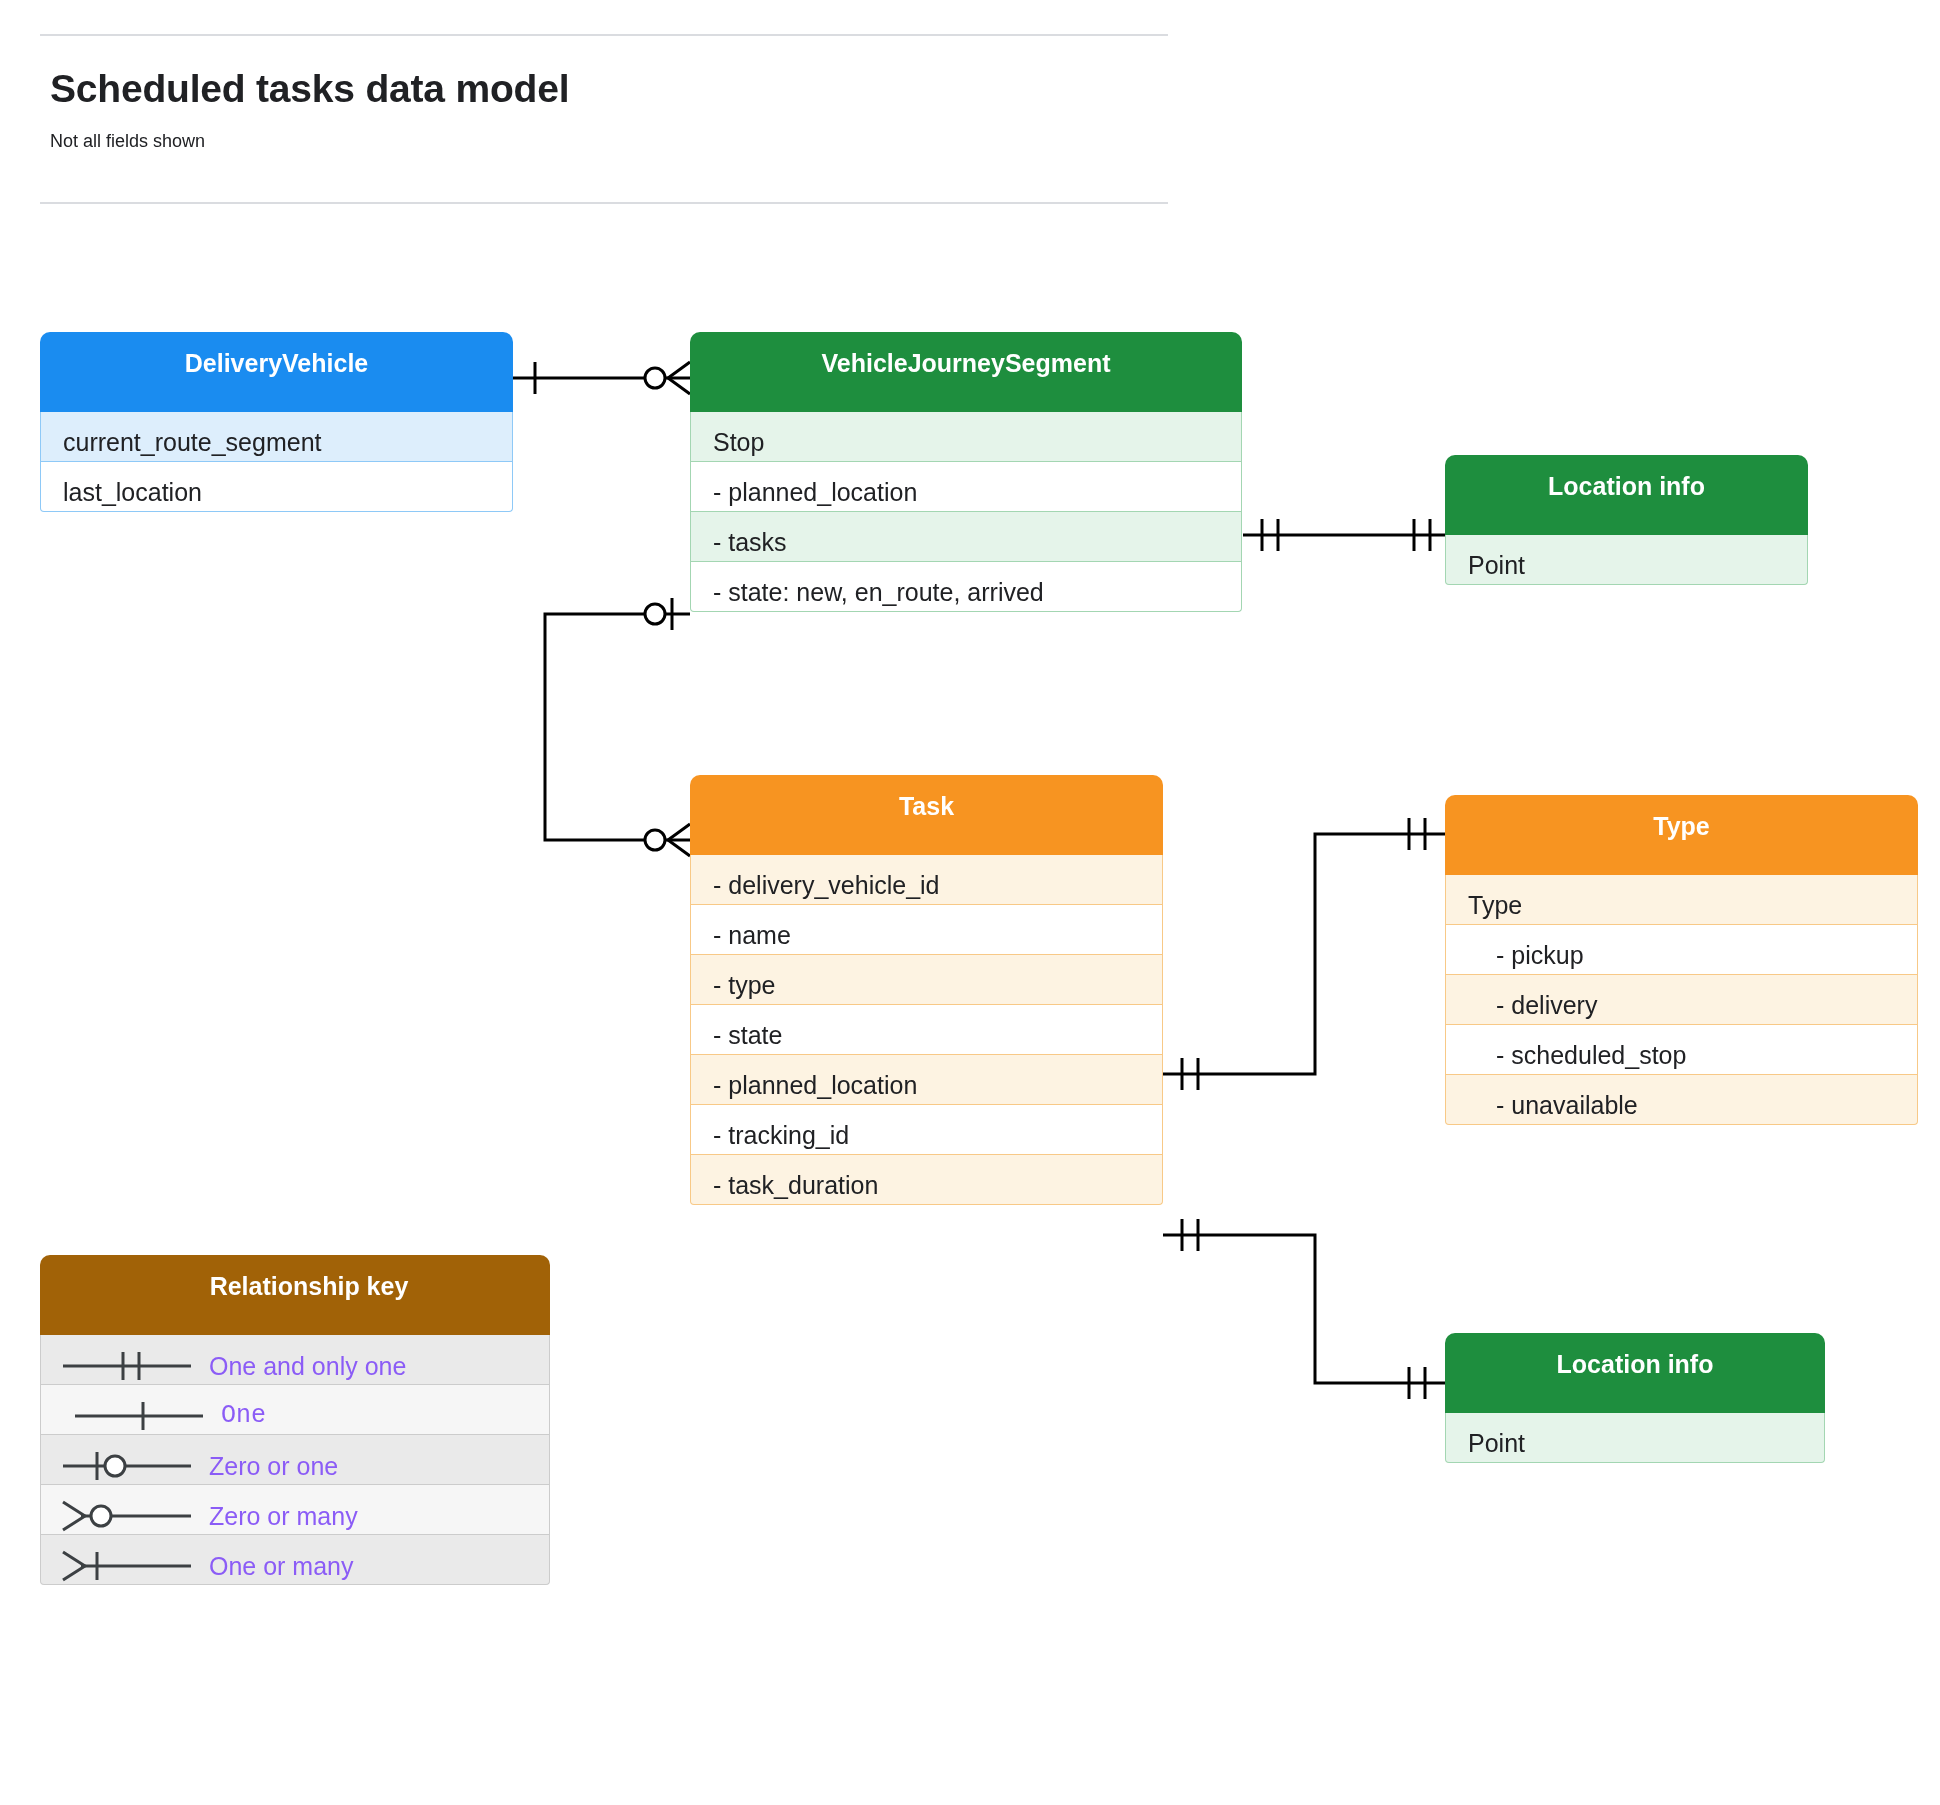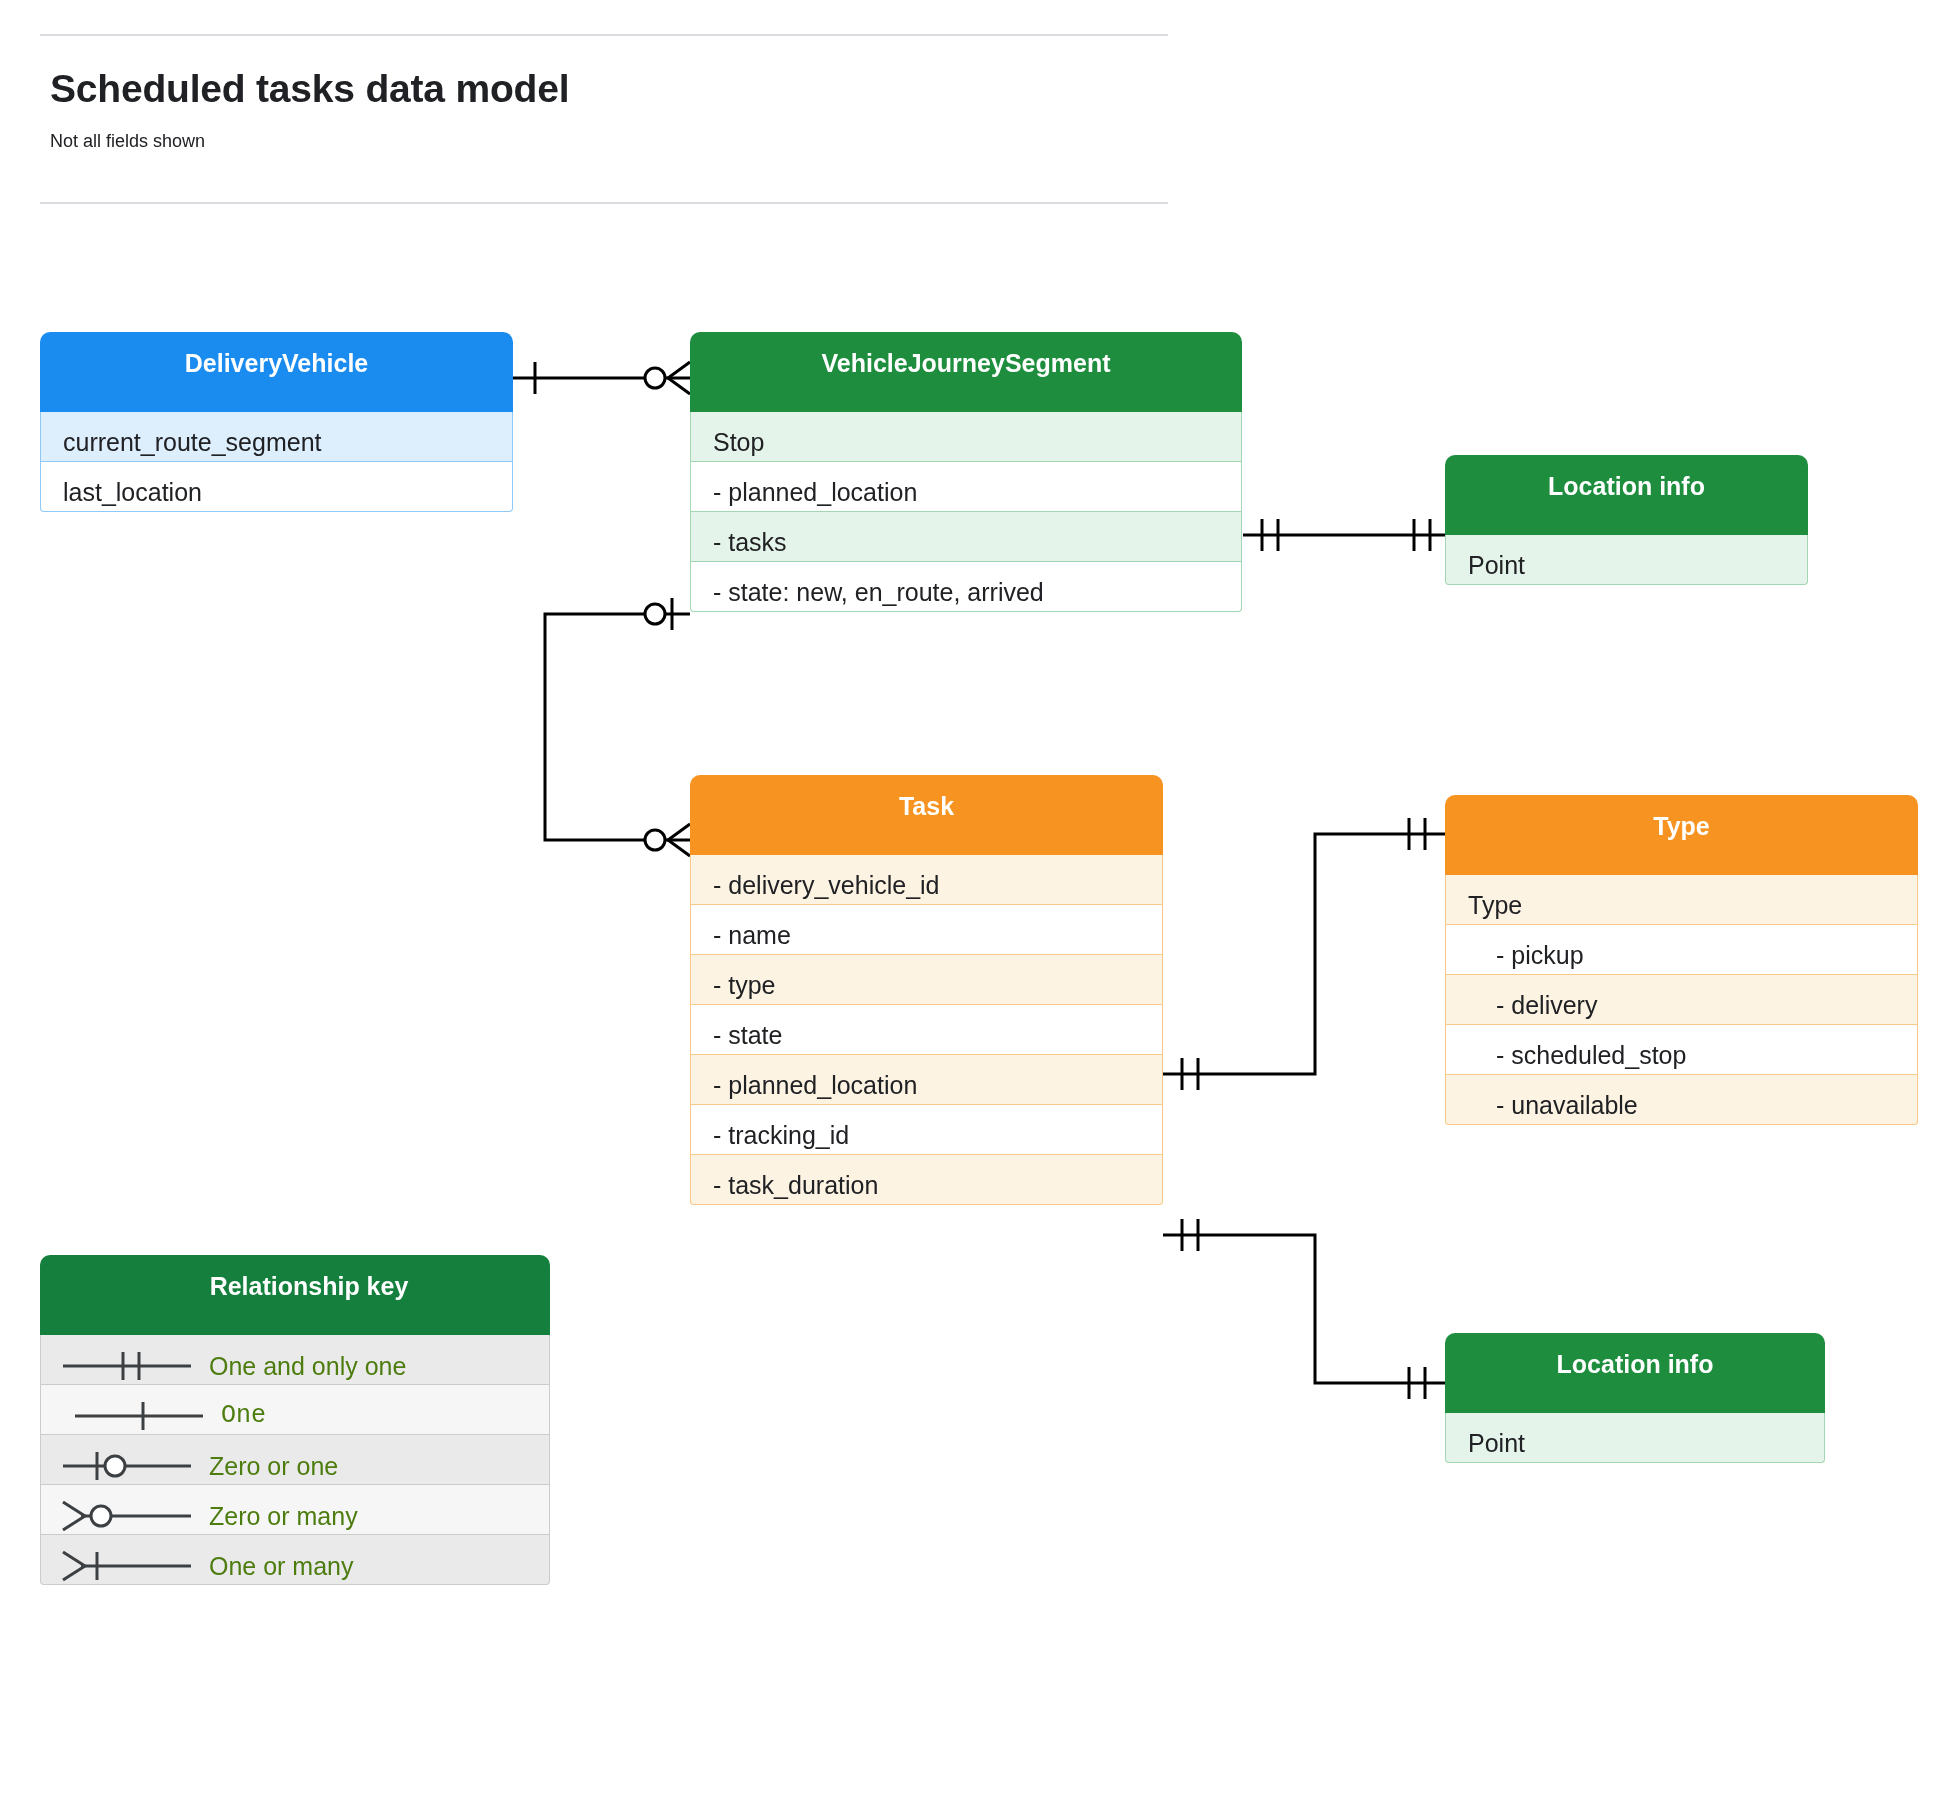--- a/index.html
+++ b/index.html
@@ -98,21 +98,21 @@
   .orange .entity-title { background: #f79421; }
   .orange .row {
     border: 1px solid #f8c987;
     border-top: none;
     color: #202124;
   }
   .orange .row.alt { background: #fdf3e2; }
   .orange .row.plain { background: #ffffff; }
 
   
-  .grey .entity-title { background: #15803d; padding-left: 28px; }
+  .grey .entity-title { background: #a16207; padding-left: 28px; }
   .grey .row {
     border: 1px solid #cccccc;
     border-top: none;
     color: #3c4043;
     position: relative;
   }
   .grey .row.alt { background: #eaeaea; }
   .grey .row.plain { background: #f6f6f6; }
 
   .indent { padding-left: 50px; }
@@ -125,21 +125,21 @@
     padding-left: 0;
   }
   .key-glyph {
     width: 168px;
     flex: 0 0 168px;
     height: 62px;
     display: block;
   }
   .key-label {
     font-size: 25px;
-    color: #4d7c0f;
+    color: #8b5cf6;
   }
 
   
   #connectors {
     position: absolute;
     left: 0;
     top: 0;
     width: 1940px;
     height: 1805px;
     pointer-events: none;

